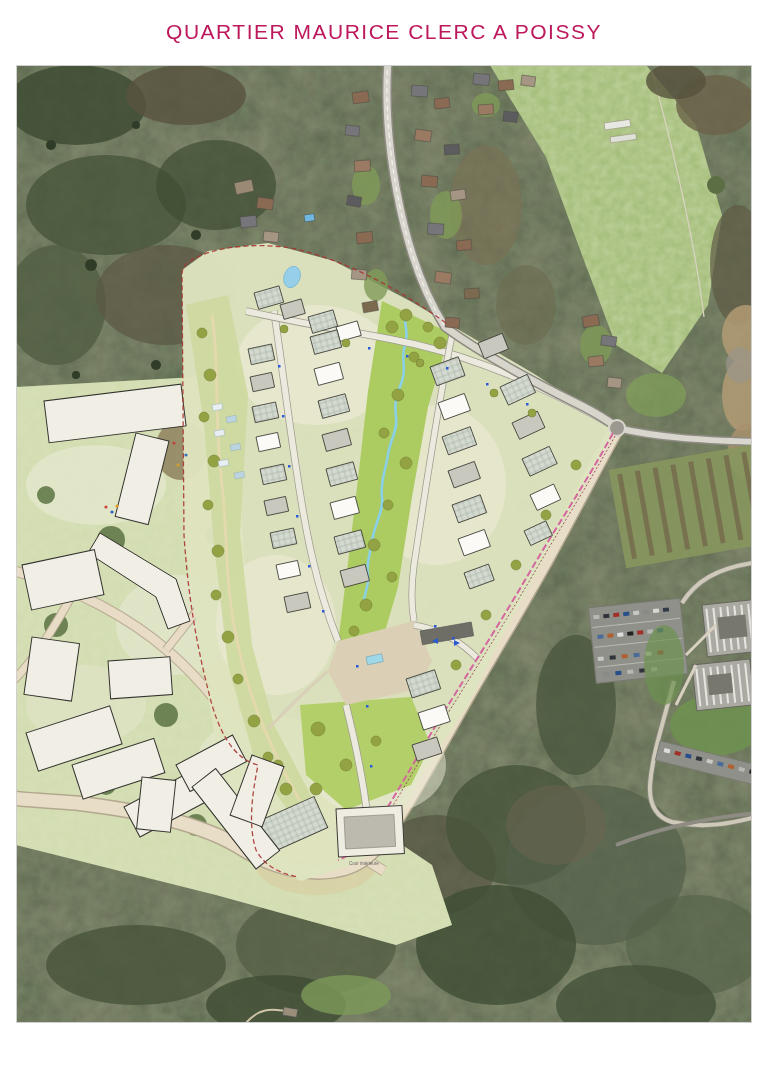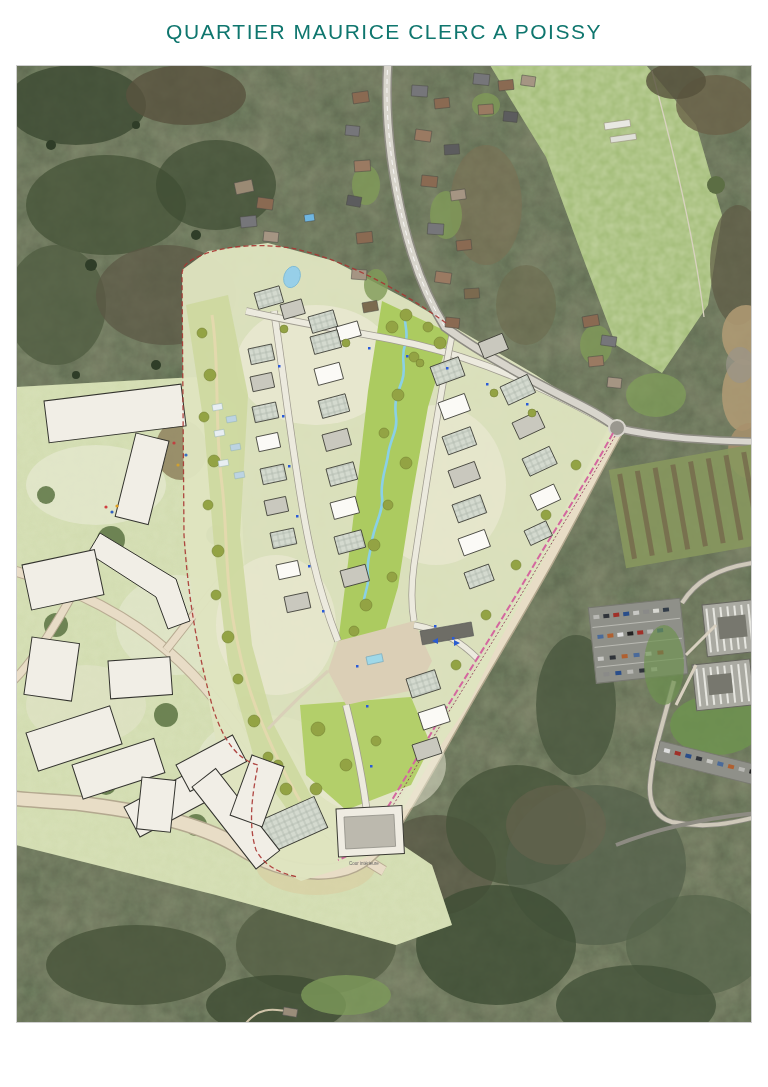--- a/index.html
+++ b/index.html
@@ -1,18 +1,18 @@
 <!DOCTYPE html>
 <html><head>
 <meta charset="utf-8">
 <style>
   html,body{margin:0;padding:0;background:#fff;}
   body{width:768px;height:1087px;position:relative;font-family:"Liberation Sans",sans-serif;overflow:hidden;}
   .title{position:absolute;top:20px;left:0;width:768px;text-align:center;font-size:21px;font-weight:300;
-         color:#0f766e;letter-spacing:1.5px;}
+         color:#be185d;letter-spacing:1.5px;}
   .map-wrap{position:absolute;left:16px;top:65px;width:736px;height:958px;}
   .footer{position:absolute;left:0;top:1023px;width:768px;height:64px;background:#fff;}
 </style>
 </head>
 <body>
 
 <div class="title">QUARTIER MAURICE CLERC A POISSY</div>
 
 <div class="map-wrap">
 <svg width="736" height="958" viewBox="0 0 736 958" xmlns="http://www.w3.org/2000/svg">

